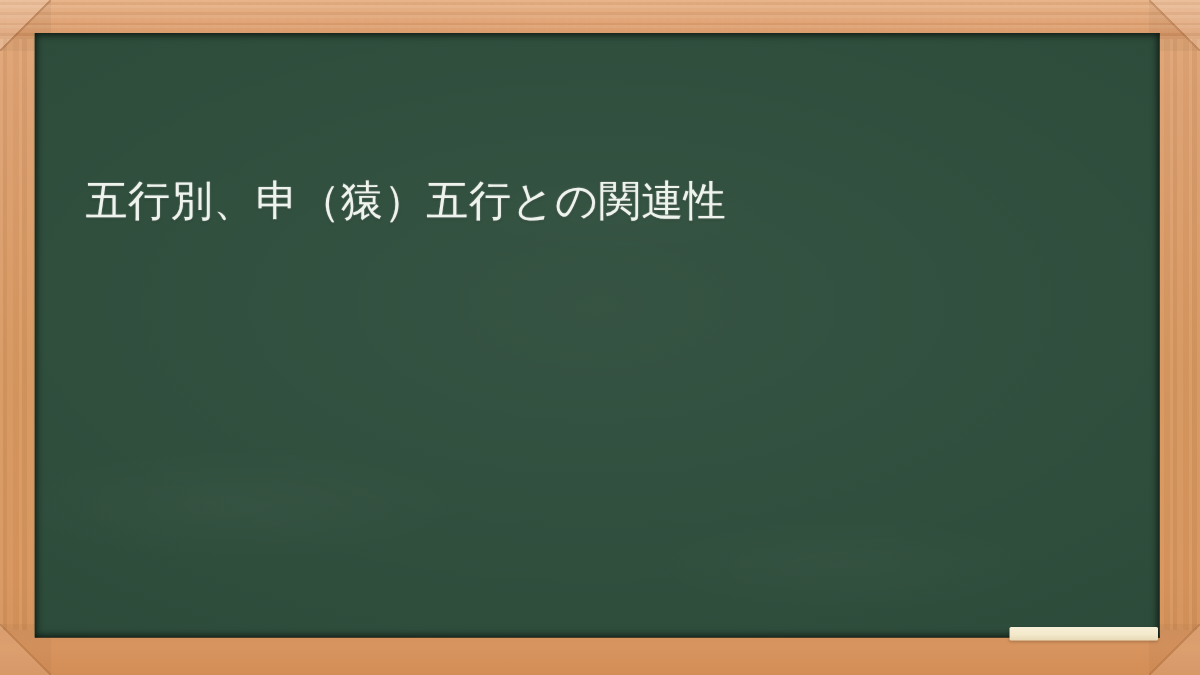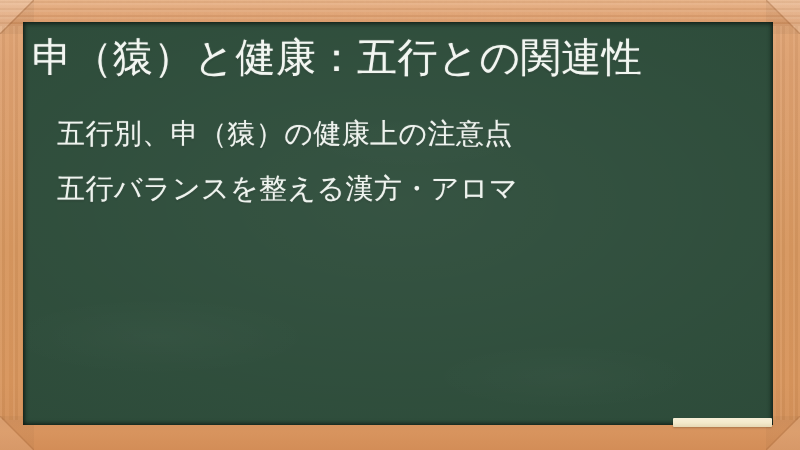--- a/index.html
+++ b/index.html
@@ -178,25 +178,23 @@
     <div class="miter miter-tr"></div>
     <div class="miter miter-bl"></div>
     <div class="miter miter-br"></div>
   </div>
 
   <div class="board">
     <div class="board-dust"></div>
 
     <div class="board-content">
 
-      <div class="slide-title">申（猿）と健康：五行との関連性</div>
 
       <ul class="bullet-list">
-        <li class="bullet-item">五行別、申（猿）の健康上の注意点</li>
-        <li class="bullet-item">五行バランスを整える漢方・アロマ</li>
+        <li class="bullet-item">五行別、申（猿）五行との関連性</li>
       </ul>
 
     </div>
   </div>
 
   <div class="chalk-stick"></div>
 
 </div>
 
 </body></html>

